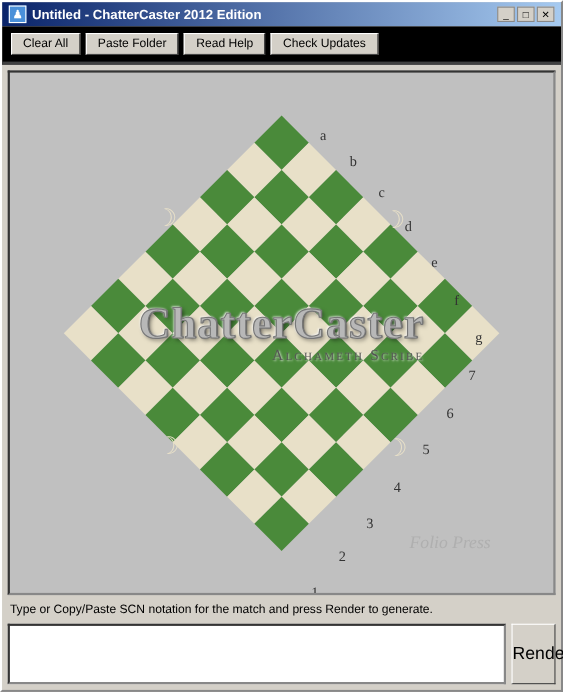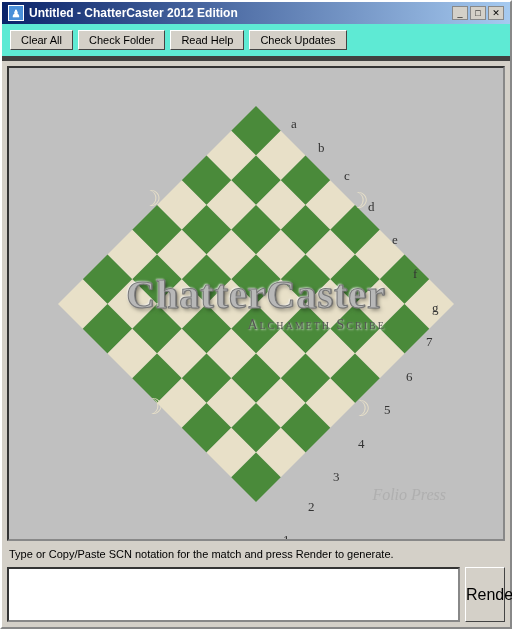--- a/index.html
+++ b/index.html
@@ -70,27 +70,27 @@
       font-size: 9px;
       cursor: pointer;
       color: black;
     }
 
     .title-btn.close-btn {
       background: #d4d0c8;
     }
 
     #toolbar {
-      background: #5eead4;
+      background: #000000;
       padding: 6px 8px;
       display: flex;
       gap: 5px;
       align-items: center;
       flex-shrink: 0;
-      border-bottom: 5px solid #404040;
+      border-bottom: 3px solid #404040;
     }
 
     .toolbar-btn {
       background: #d4d0c8;
       border: 1px solid #888;
       border-top: 1px solid #fff;
       border-left: 1px solid #fff;
       border-right: 1px solid #444;
       border-bottom: 1px solid #444;
       padding: 3px 10px;
@@ -260,21 +260,21 @@
     </div>
     <div id="titlebar-controls">
       <button class="title-btn">_</button>
       <button class="title-btn">□</button>
       <button class="title-btn close-btn">✕</button>
     </div>
   </div>
 
   <div id="toolbar">
     <button class="toolbar-btn">Clear All</button>
-    <button class="toolbar-btn">Check Folder</button>
+    <button class="toolbar-btn">Paste Folder</button>
     <button class="toolbar-btn">Read Help</button>
     <button class="toolbar-btn">Check Updates</button>
   </div>
 
   <div id="main-content">
 
     <div id="board-area">
       <div id="board-container">
 
         <div id="chessboard-wrapper">

